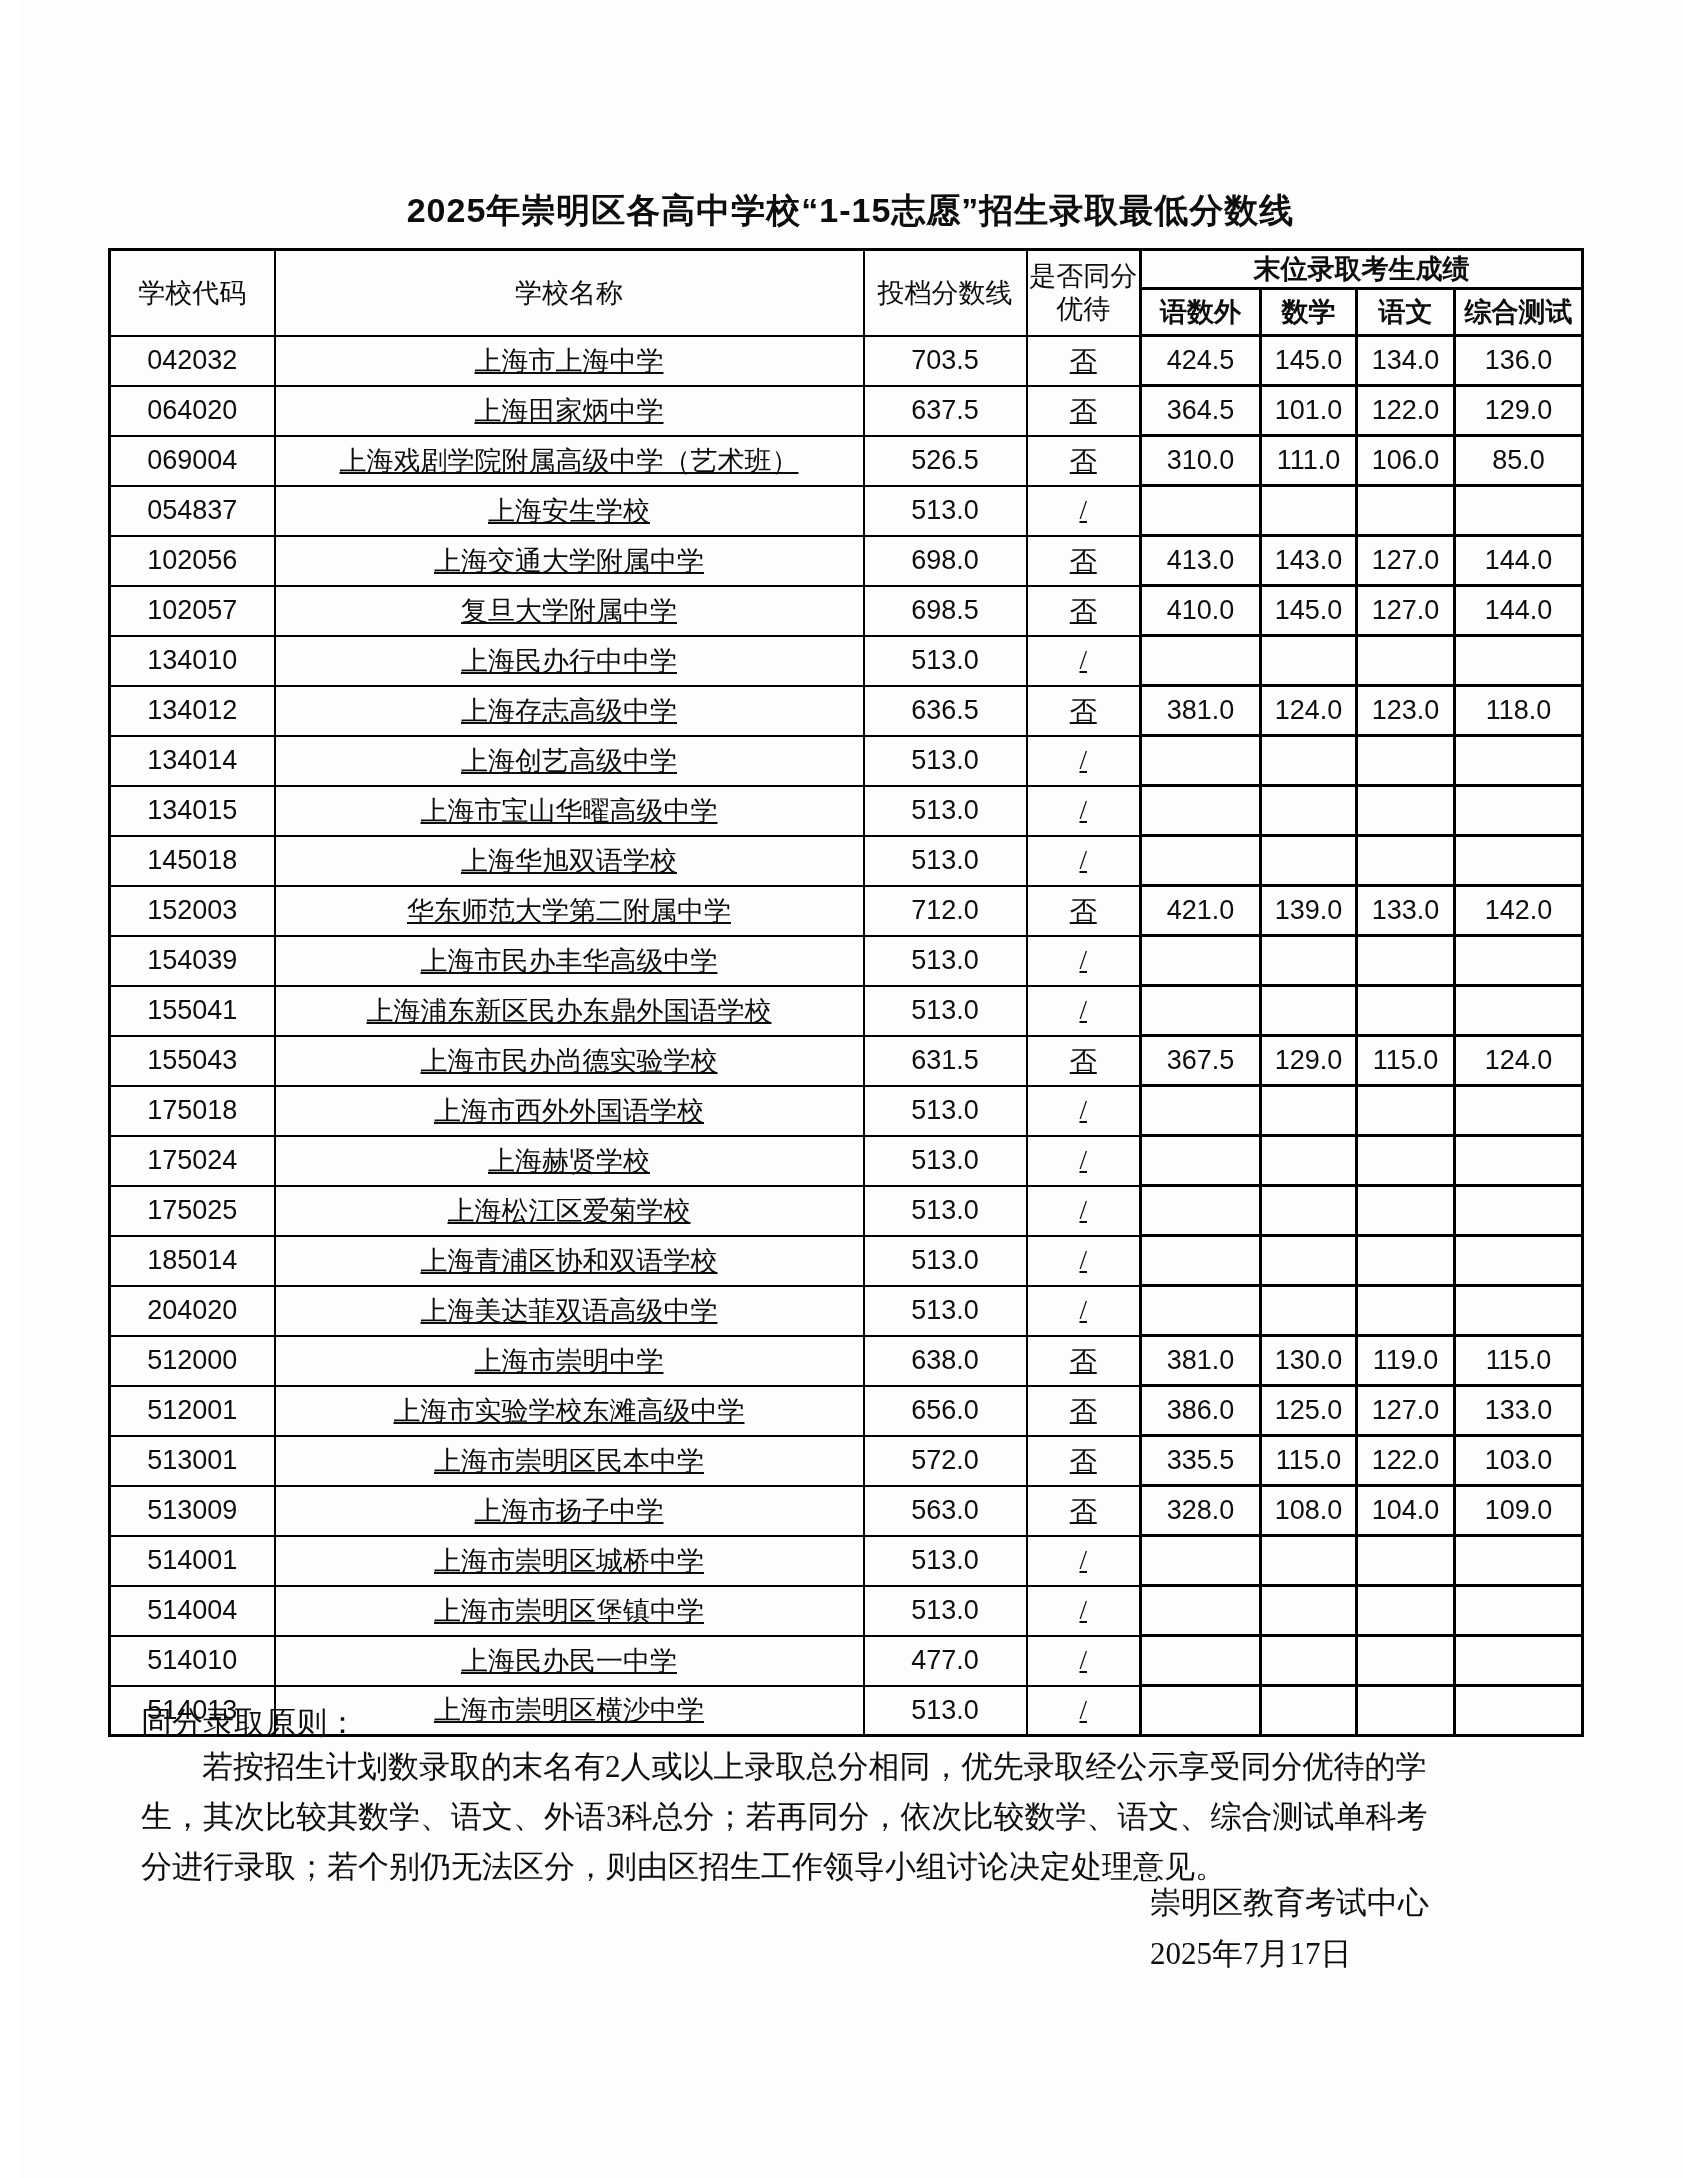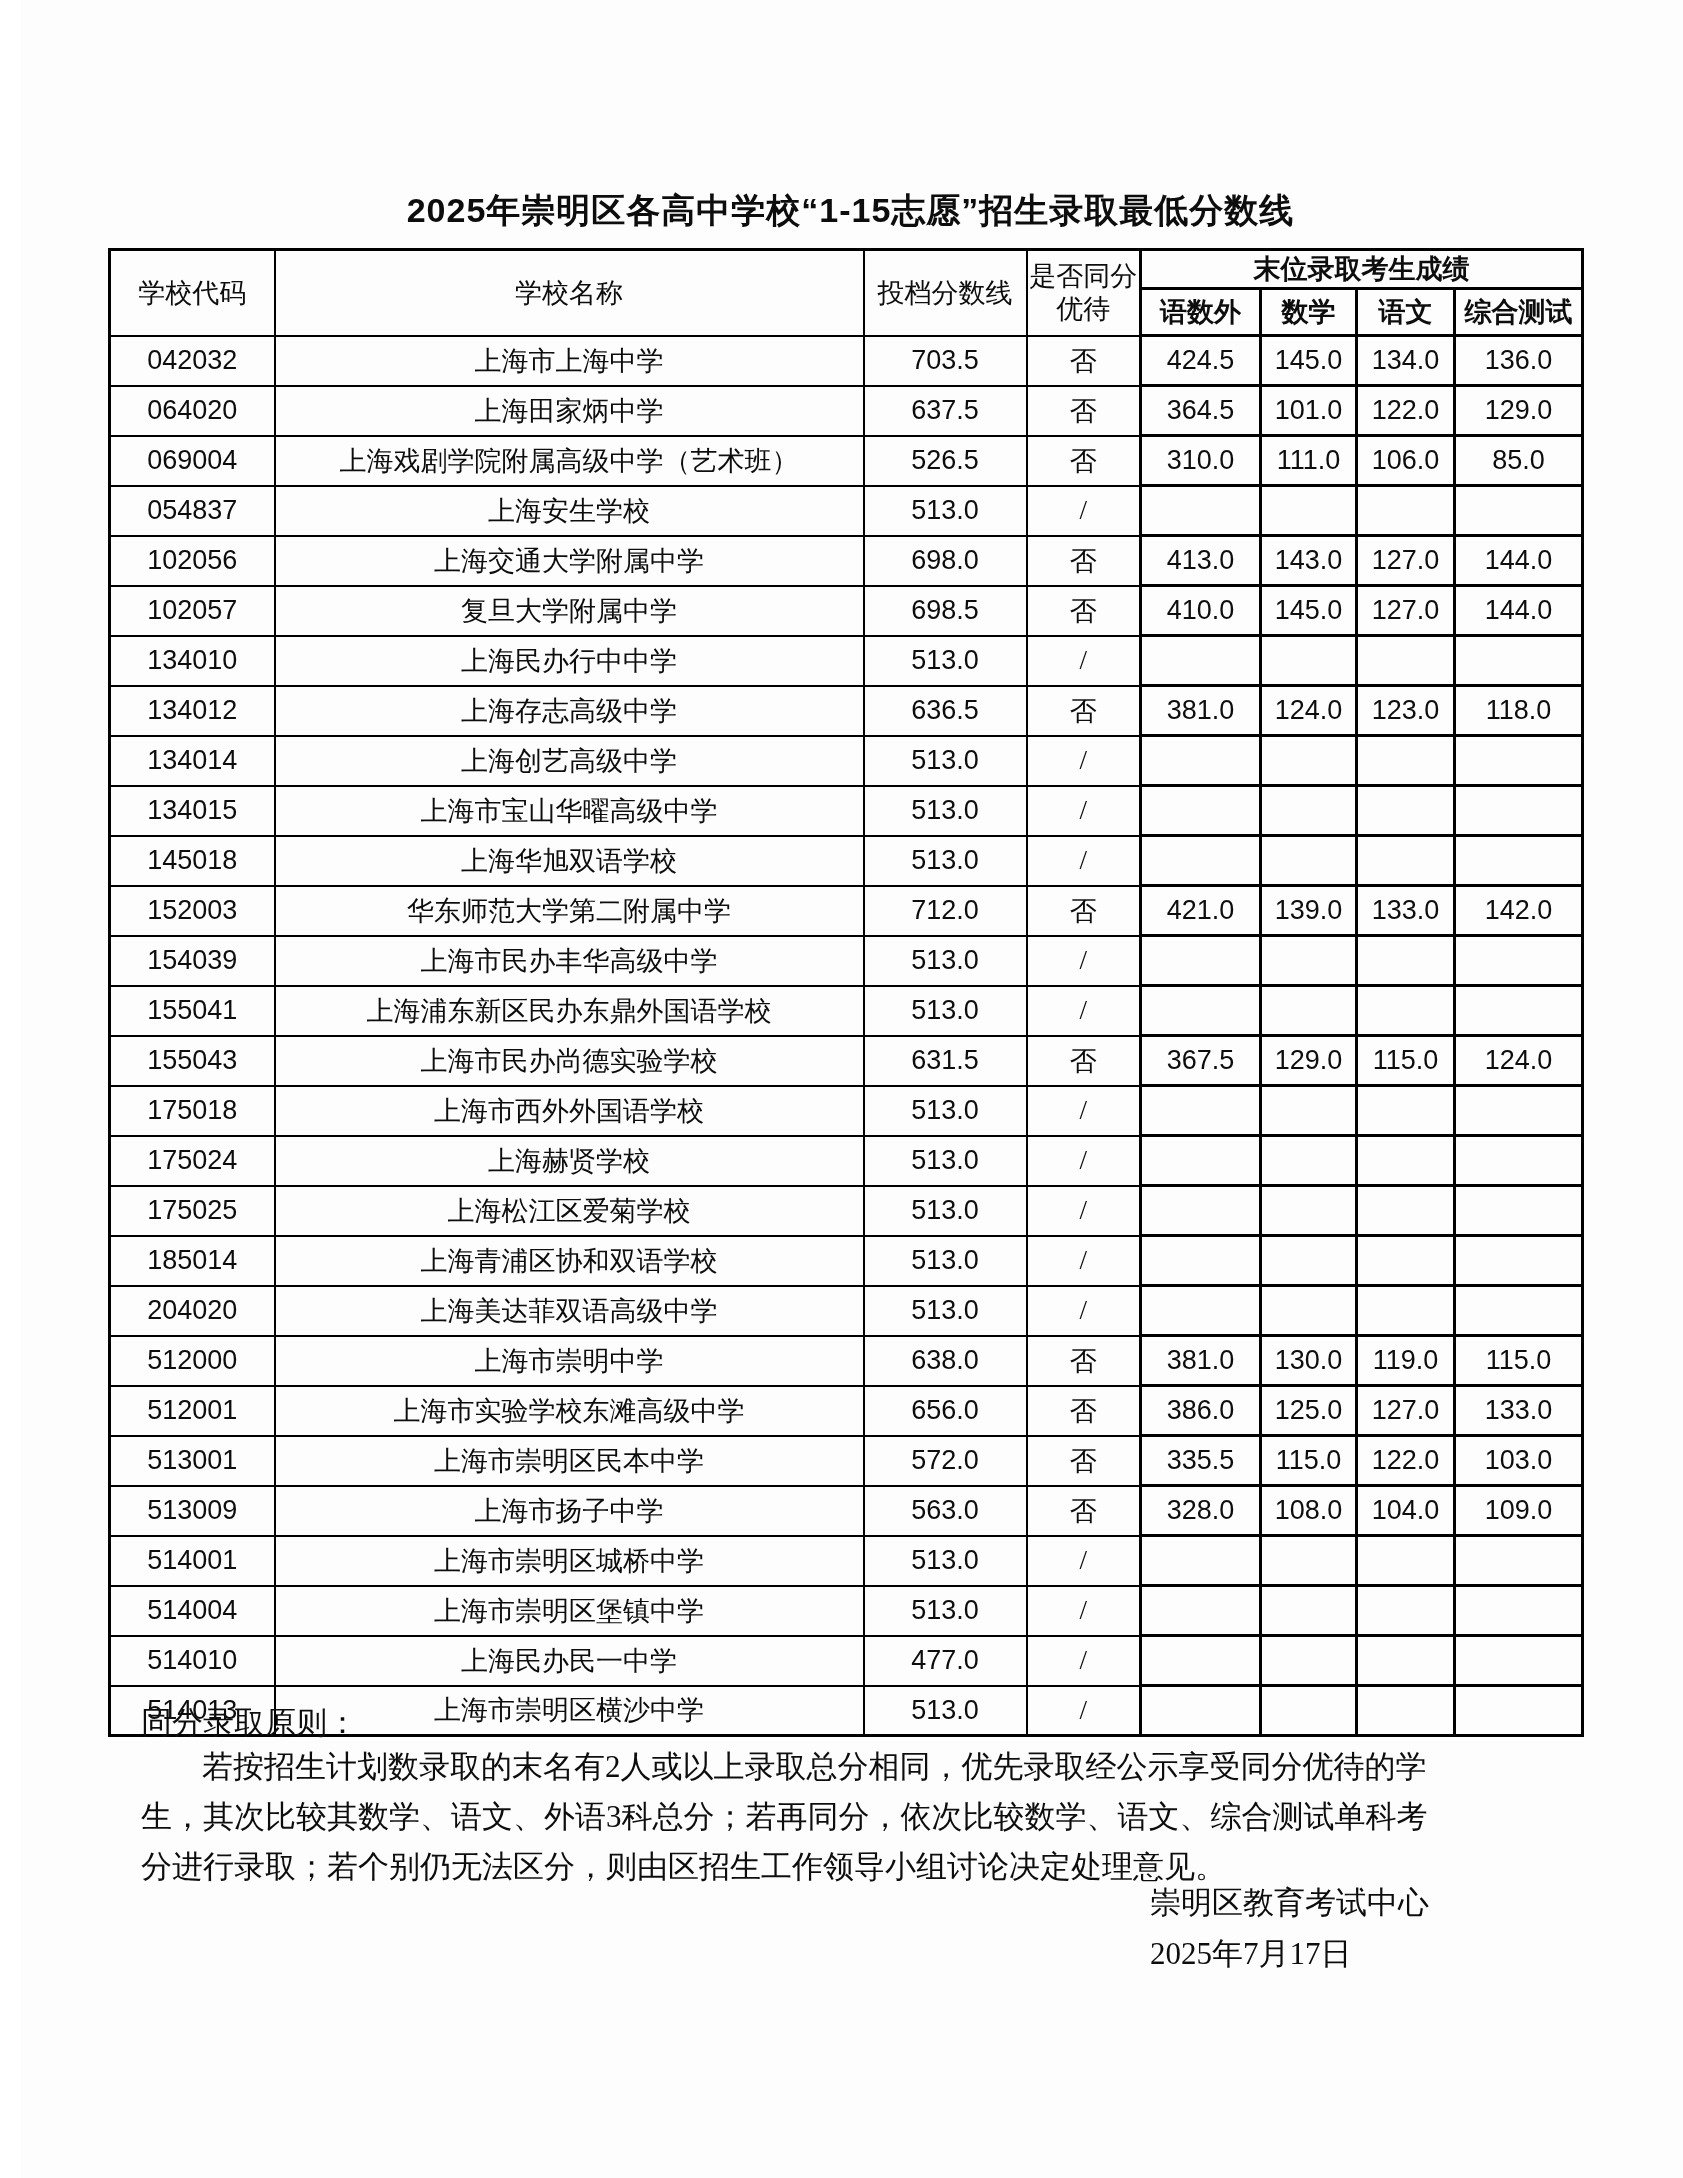--- a/index.html
+++ b/index.html
@@ -26,21 +26,21 @@
     border:2px solid #000;text-align:center;vertical-align:middle;
     padding:0;overflow:hidden;
   }
   thead th{
     font-weight:normal;font-size:27px;line-height:1.2;
     font-family:"Liberation Serif","DejaVu Serif",serif;
   }
   th.group{font-weight:bold;height:36px;border-width:3px;}
   tr.subrow th{height:44px;border-width:3px;}
   tbody td{height:47px;font-size:27px;}
-  td.cjk{font-family:"Liberation Serif","DejaVu Serif",serif;}
+  td.cjk{font-family:"Liberation Serif","DejaVu Serif",serif;text-decoration:underline;}
   td.num{font-family:"Liberation Sans","DejaVu Sans",sans-serif;}
   td.score{border-width:3px;font-family:"Liberation Sans","DejaVu Sans",sans-serif;}
   .tie-line{display:block;}
   .principle{
     position:absolute;top:1703px;left:120px;
     font-size:31px;line-height:40px;
   }
   .para{
     position:absolute;top:1742px;left:120px;width:1440px;
     font-size:31px;line-height:50px;

